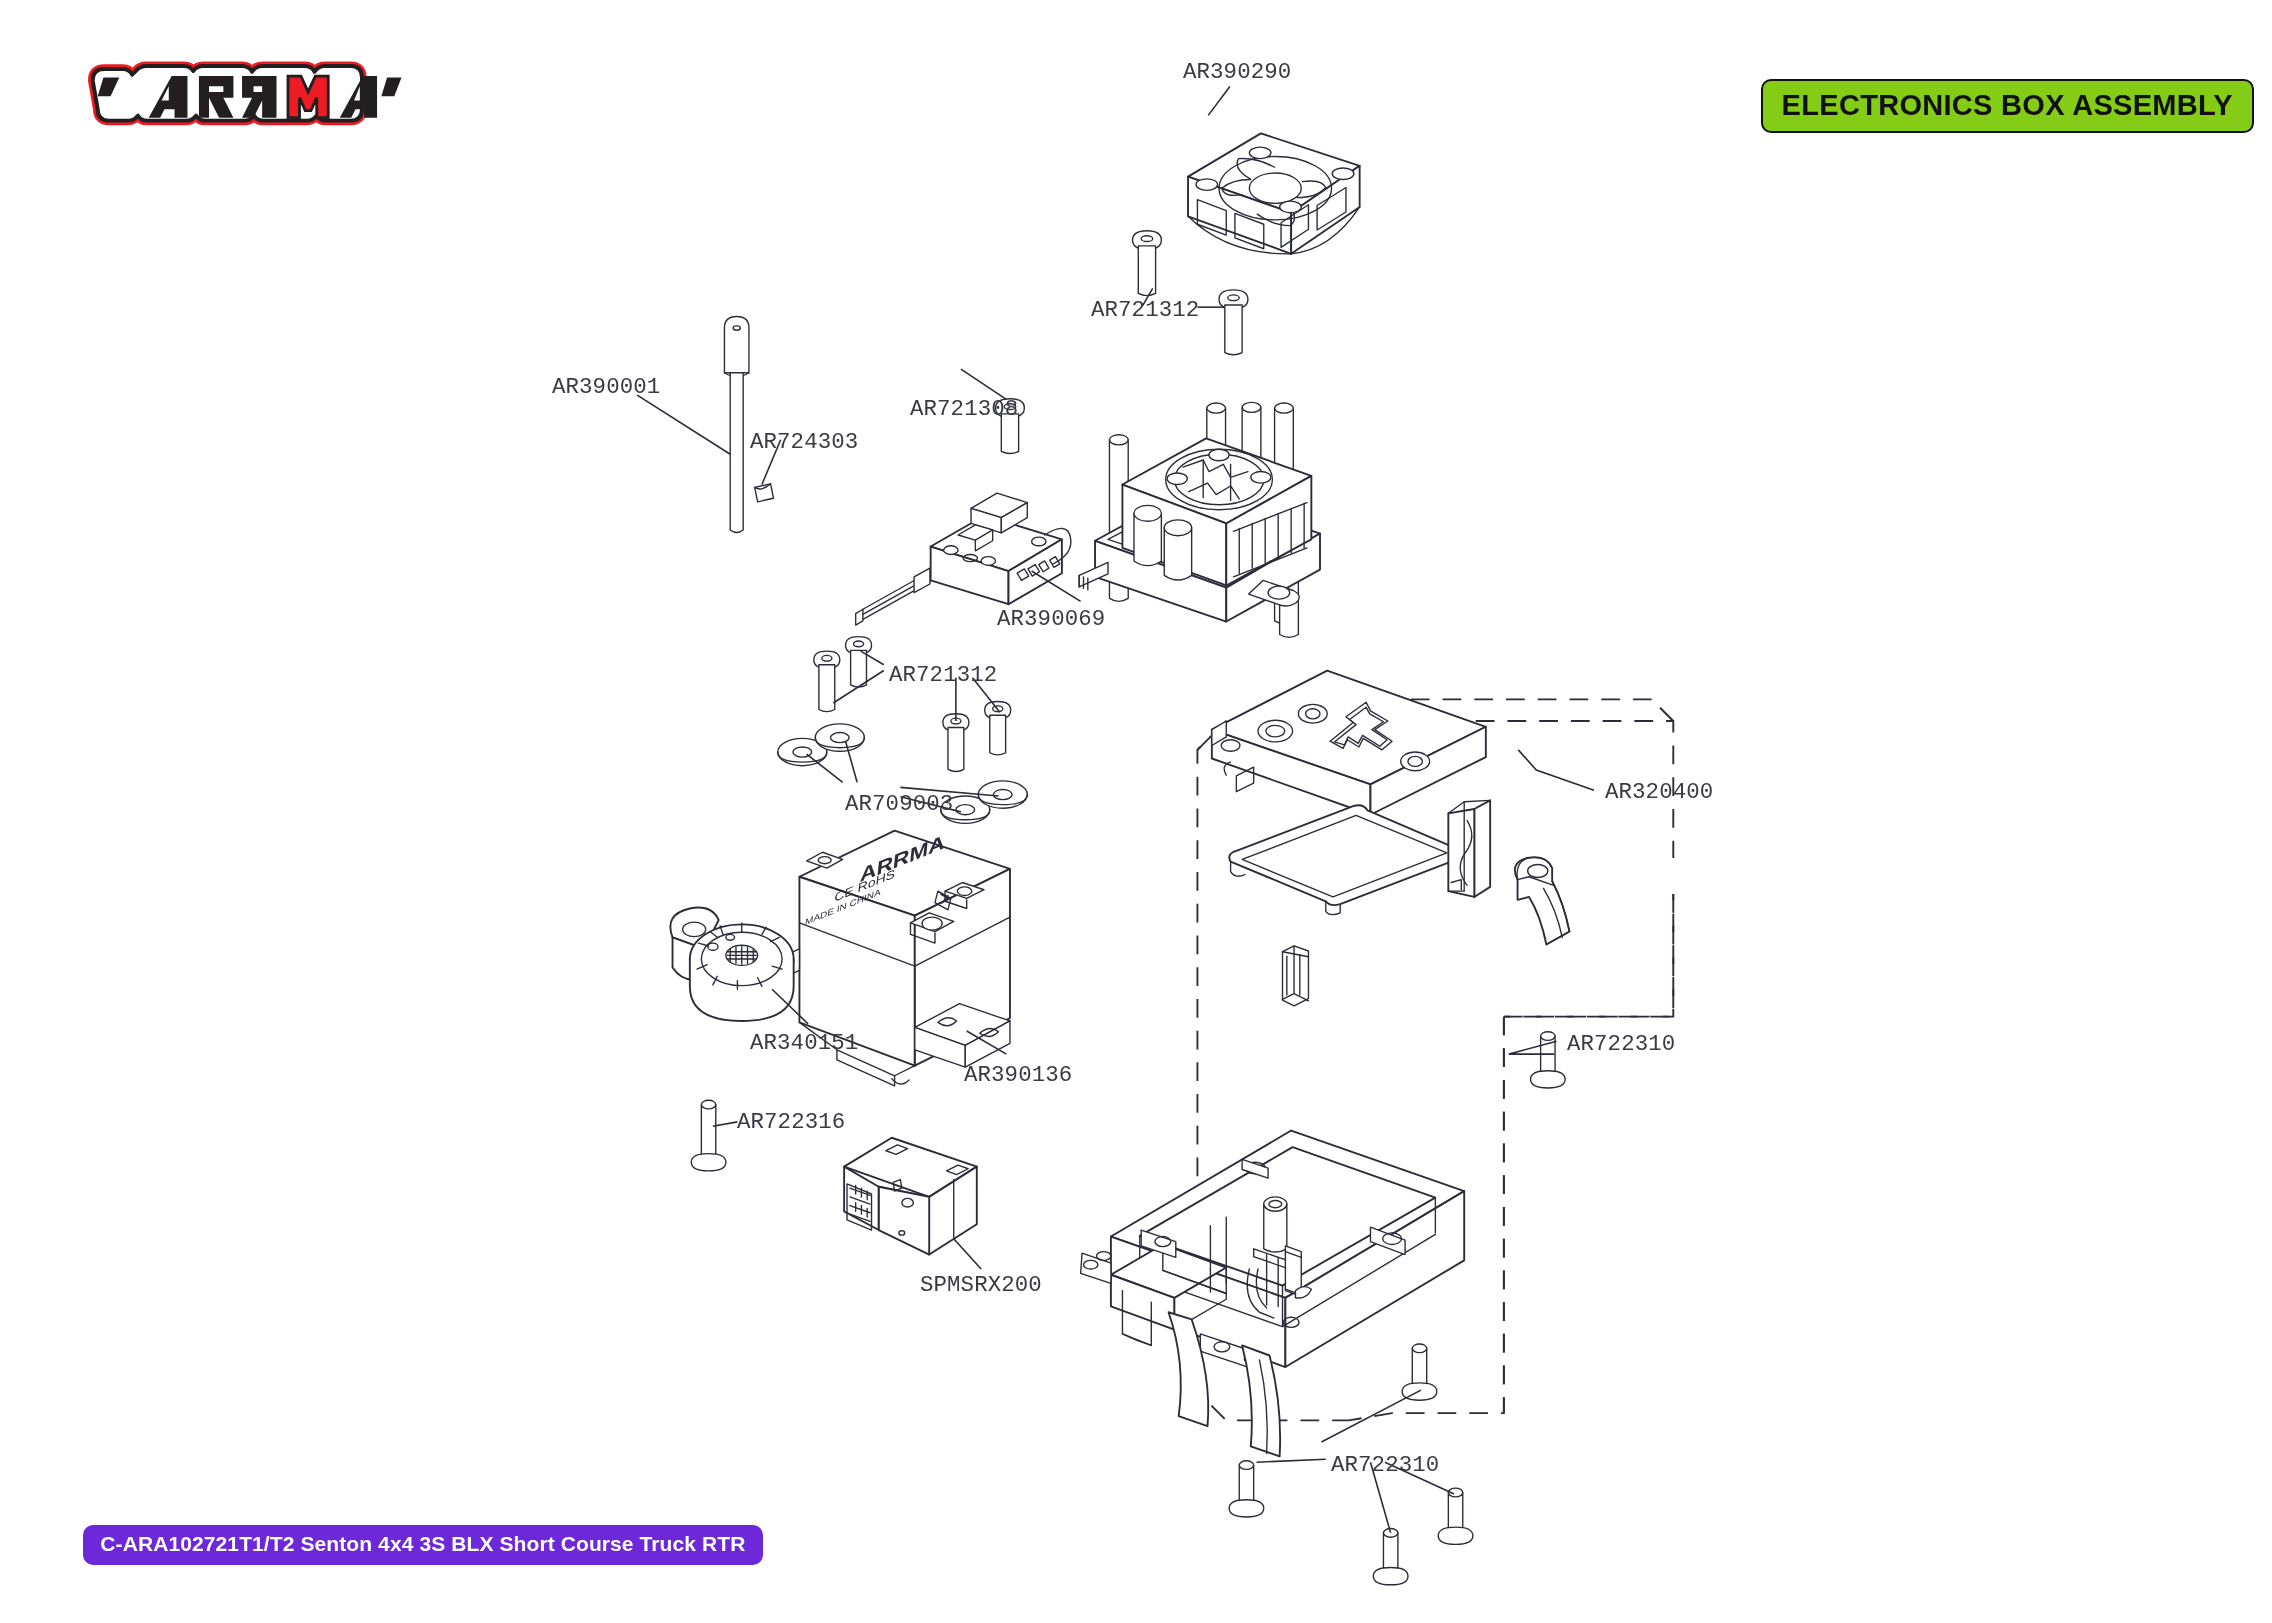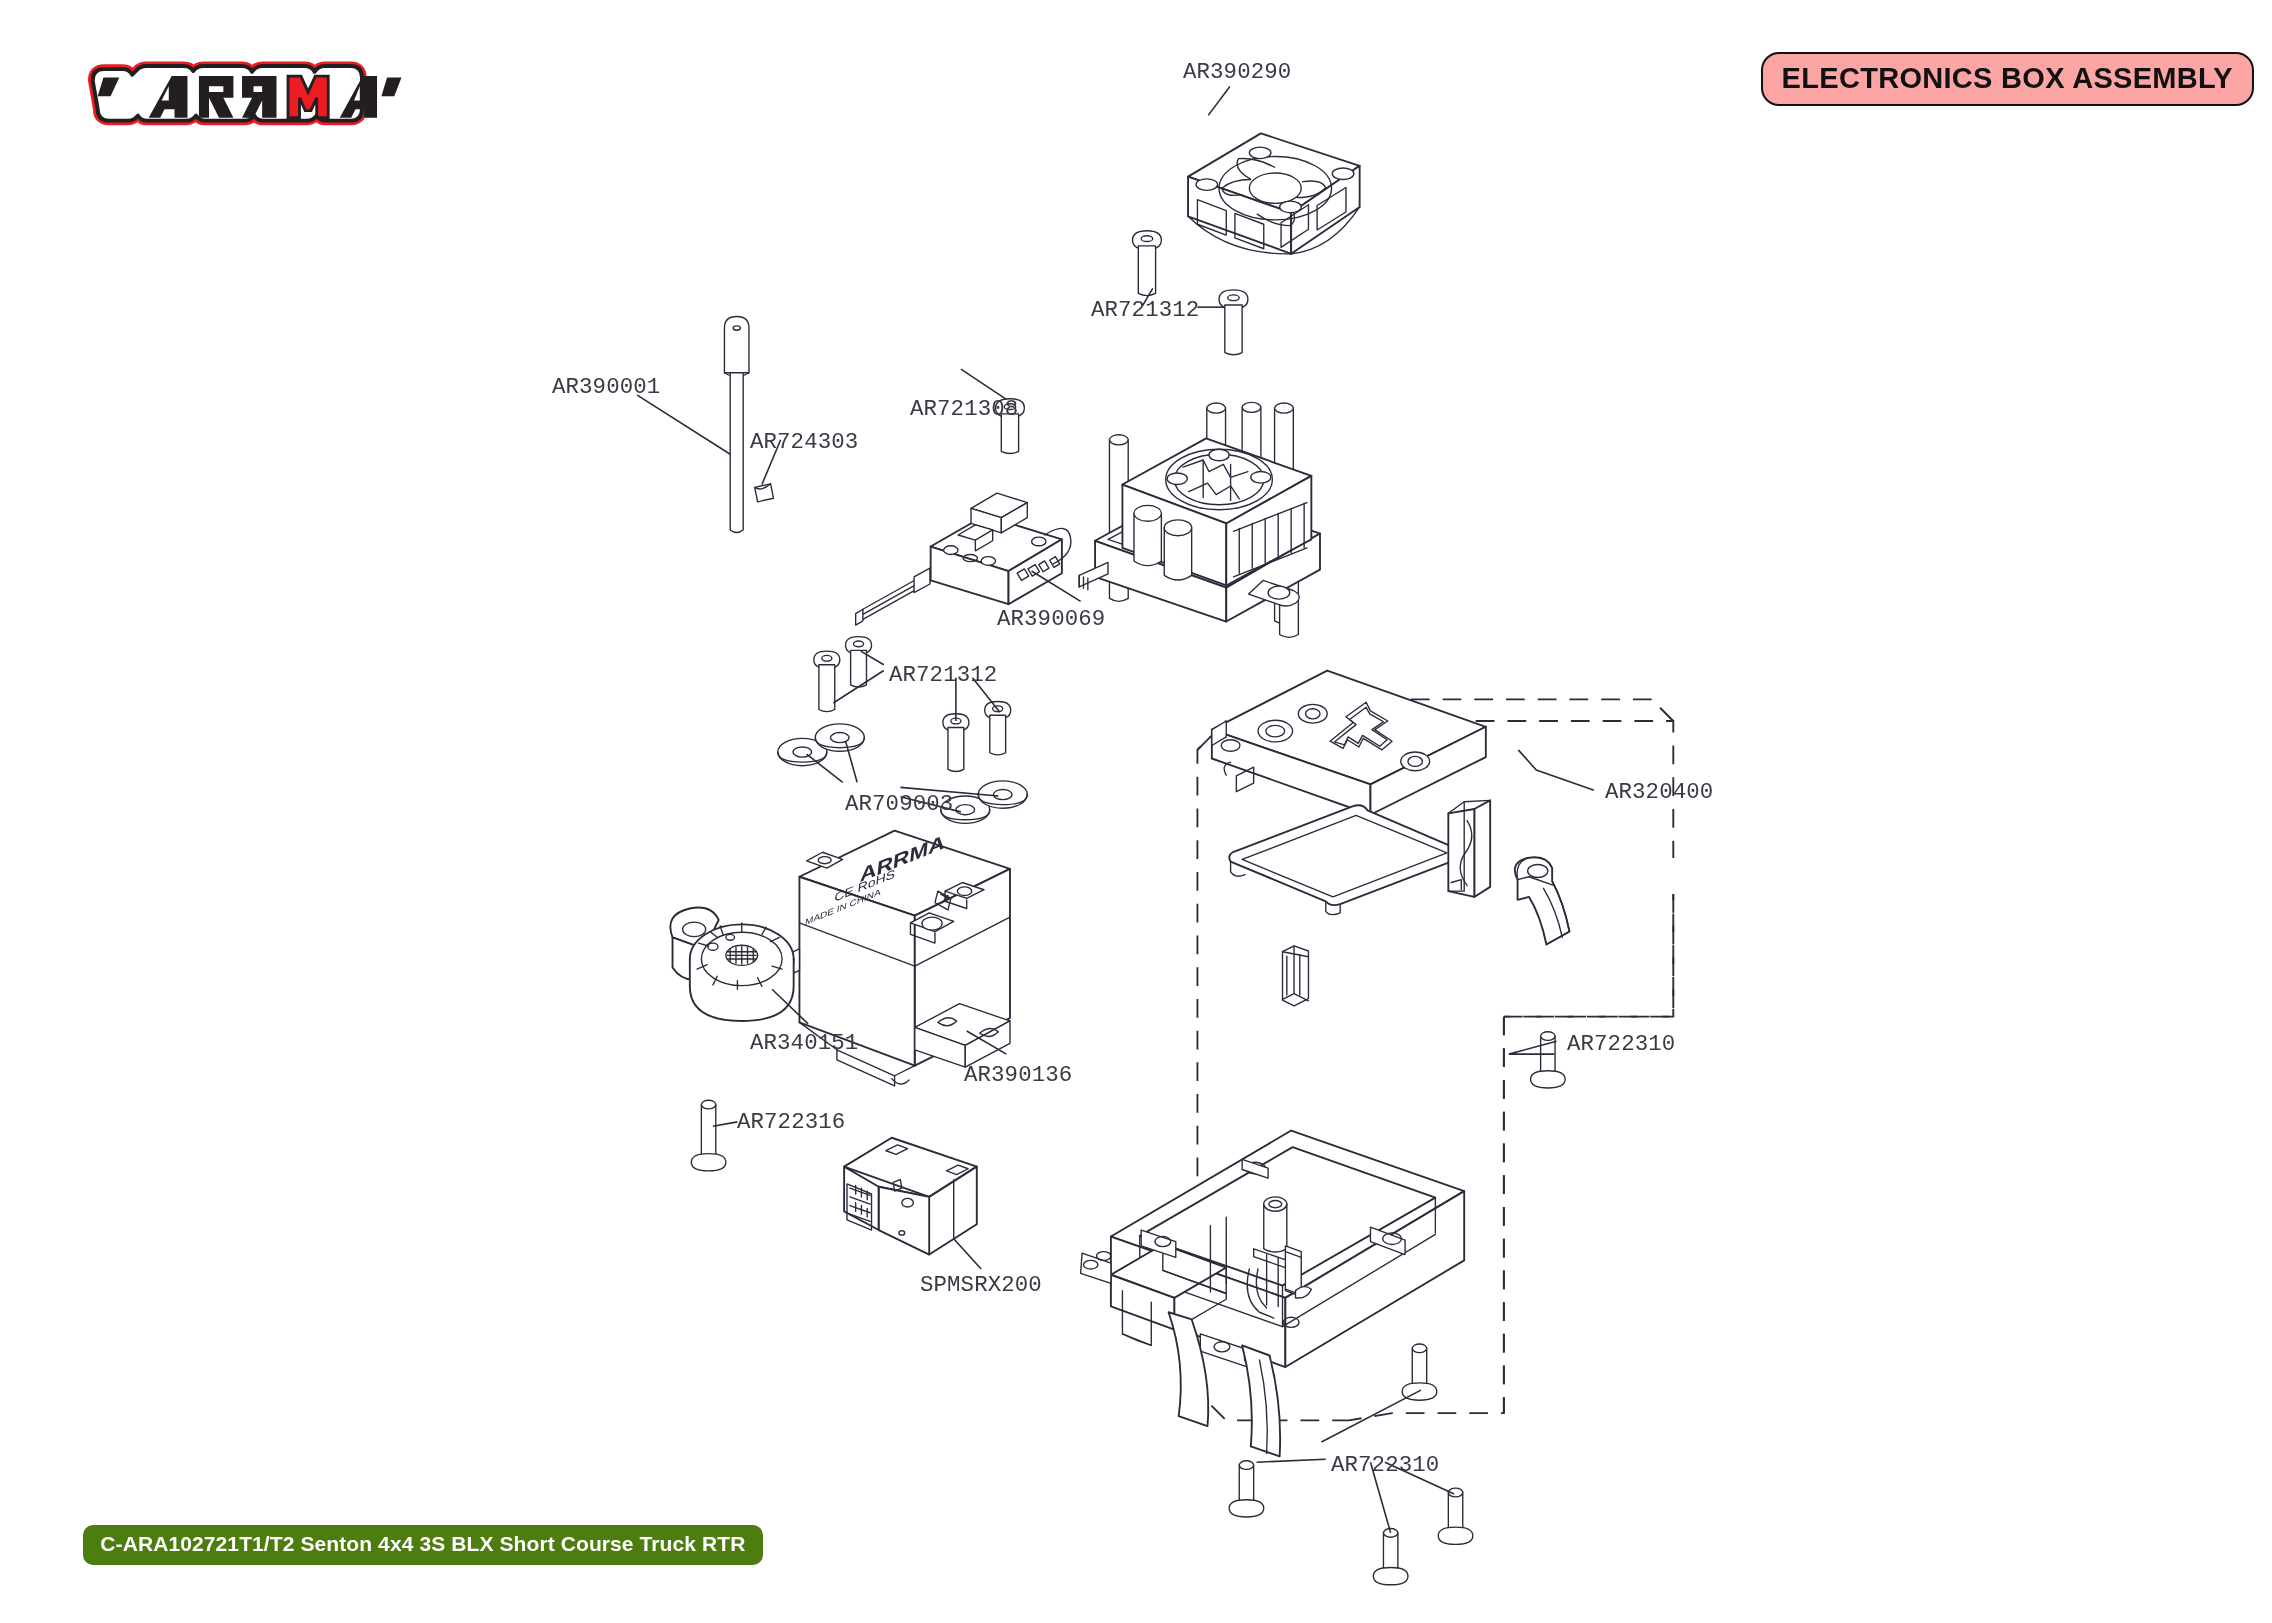--- a/index.html
+++ b/index.html
@@ -2,26 +2,26 @@
 <html style="font-size:11.5px"><head>
 <meta charset="utf-8">
 <style>
   html,body{margin:0;padding:0;background:#fff;}
   body{width:2273px;height:1623px;position:relative;overflow:hidden;
        font-family:"Liberation Sans",sans-serif;background:#ffffff;}
   #sheet{position:absolute;inset:0;width:2273px;height:1623px;}
   .lbl{position:absolute;font-family:Liberation Mono, monospace;
        font-size:22.4px;color:#3a3a44;white-space:nowrap;letter-spacing:0.1px;}
   
-  #title-box{position:absolute;right:19px;top:52px;border:2.2px solid #111;
-     border-radius:18px;padding:8px 19px 9.4px 19px;background:#fca5a5;}
+  #title-box{position:absolute;right:19px;top:79px;border:2.2px solid #111;
+     border-radius:10px;padding:8px 19px 9.4px 19px;background:#84cc16;}
   #title-box span{font-size:29px;font-weight:bold;color:#111;letter-spacing:0.3px;
      font-family:"Liberation Sans",sans-serif;}
   
-  #footer-box{position:absolute;left:83px;top:1525px;background:#4d7c0f;
+  #footer-box{position:absolute;left:83px;top:1525px;background:#6d28d9;
      border-radius:10px;padding:7.2px 17.3px 8.7px 17.3px;}
   #footer-box span{color:#fff;font-size:21px;font-weight:bold;
      font-family:"Liberation Sans",sans-serif;letter-spacing:0.1px;}
   
   #logo{position:absolute;left:79px;top:56px;width:339px;height:79px;}
 </style>
 </head>
 <body>
 
 <svg id="sheet" viewBox="0 0 3151 2251">

